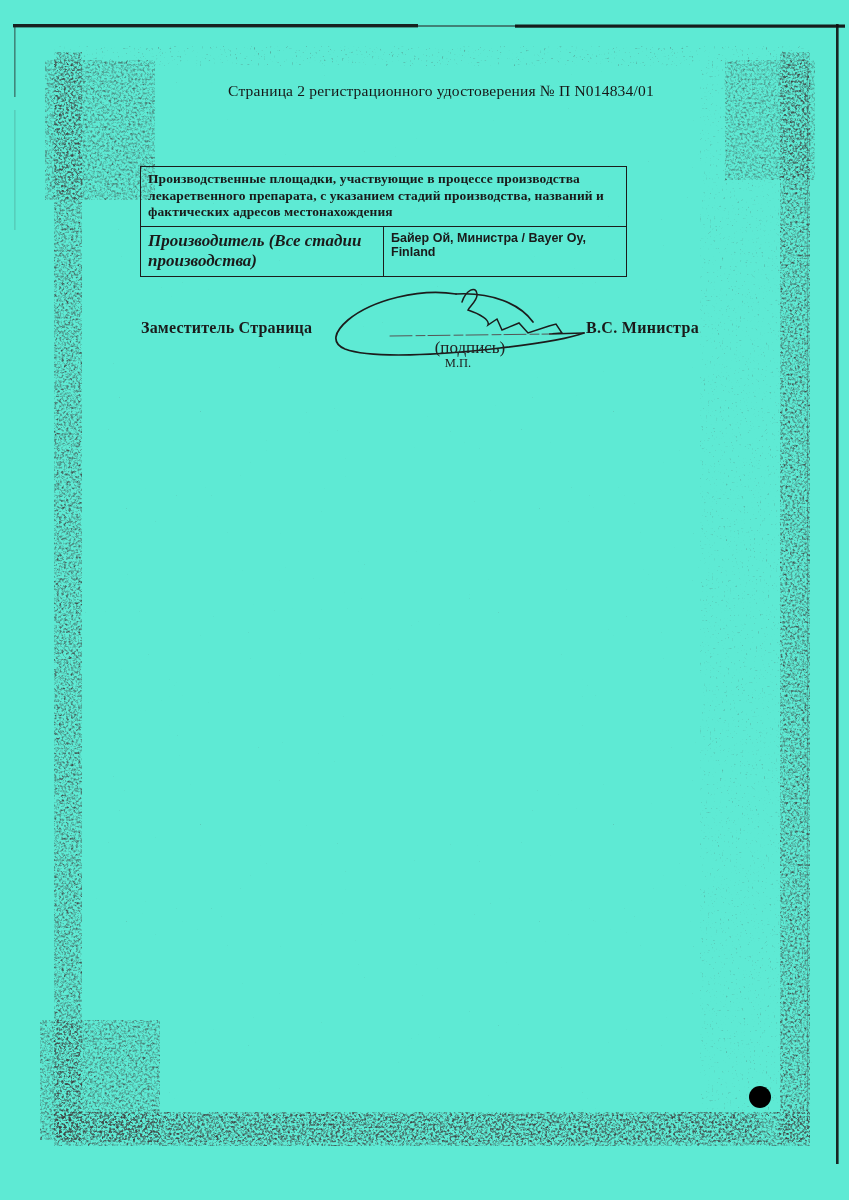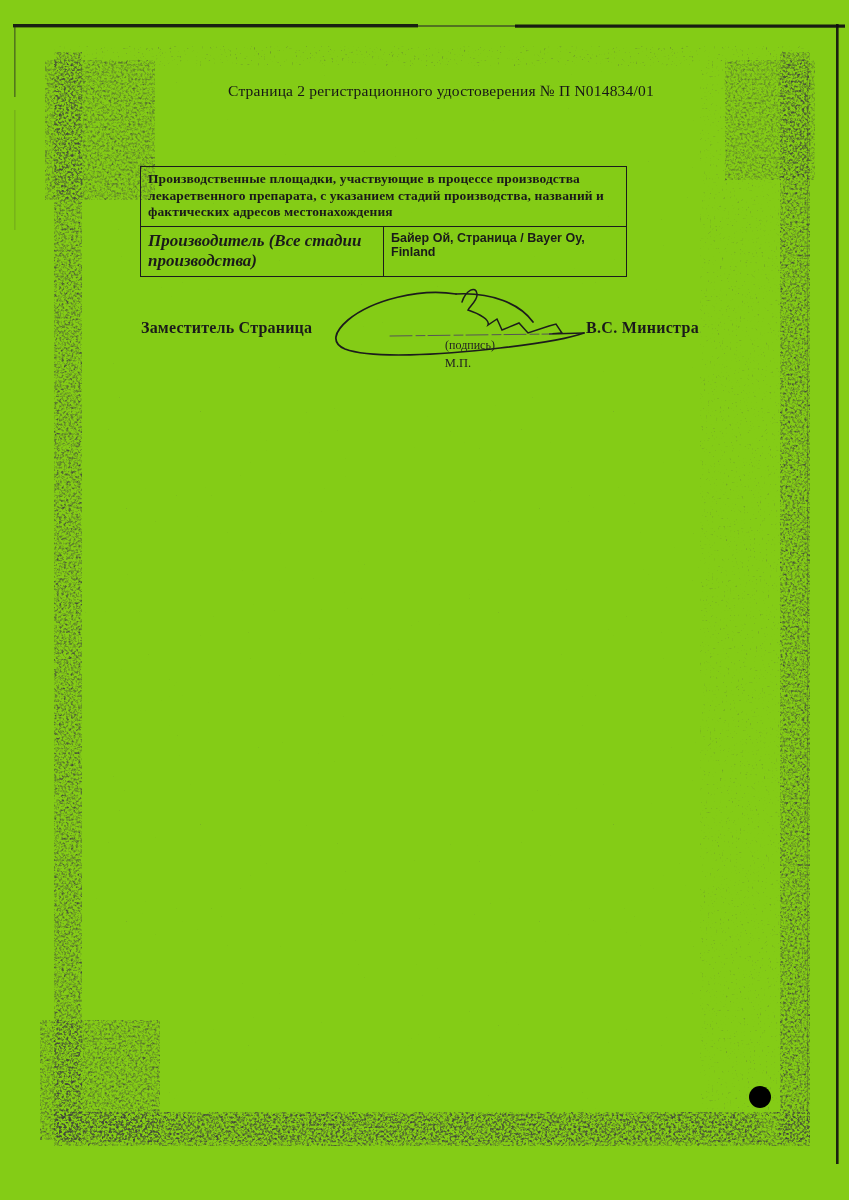--- a/index.html
+++ b/index.html
@@ -1,21 +1,21 @@
 <!DOCTYPE html>
 <html><head>
 <meta charset="utf-8">
 <style>
   * { margin: 0; padding: 0; box-sizing: border-box; }
   html, body { background: #ffffff; }
   .sheet {
     position: relative;
     width: 849px;
     height: 1200px;
-    background: #84cc16;
+    background: #5eead4;
     overflow: hidden;
     font-family: "Liberation Serif", serif;
     color: #1a1a1a;
   }
   .scan-layer {
     position: absolute;
     left: 0; top: 0;
     width: 849px; height: 1200px;
     pointer-events: none;
   }
@@ -67,21 +67,21 @@
     left: 141px; top: 319px;
     font-weight: bold;
     font-size: 16px;
     letter-spacing: 0.2px;
   }
   .sig-caption {
     position: absolute;
     left: 390px; top: 338px;
     width: 160px;
     text-align: center;
-    font-size: 12px;
+    font-size: 17px;
     color: #222;
   }
   .sig-seal {
     position: absolute;
     left: 378px; top: 356px;
     width: 160px;
     text-align: center;
     font-size: 12.5px;
     color: #222;
   }
@@ -152,21 +152,21 @@
 
   <div class="doc-title">Страница 2 регистрационного удостоверения № П N014834/01</div>
 
   <table class="prod-table">
     <tbody>
       <tr>
         <td class="tbl-header" colspan="2">Производственные площадки, участвующие в процессе производства лекаретвенного препарата, с указанием стадий производства, названий и фактических адресов местонахождения</td>
       </tr>
       <tr>
         <td class="producer-label">Производитель (Все стадии производства)</td>
-        <td class="producer-value">Байер Ой, Страница / Bayer Oy, Finland</td>
+        <td class="producer-value">Байер Ой, Министра / Bayer Oy, Finland</td>
       </tr>
     </tbody>
   </table>
 
   <div class="sig-title">Заместитель Страница</div>
   <div class="sig-caption">(подпись)</div>
   <div class="sig-seal">М.П.</div>
   <div class="sig-name">В.С. Министра</div>
 
 </div>

